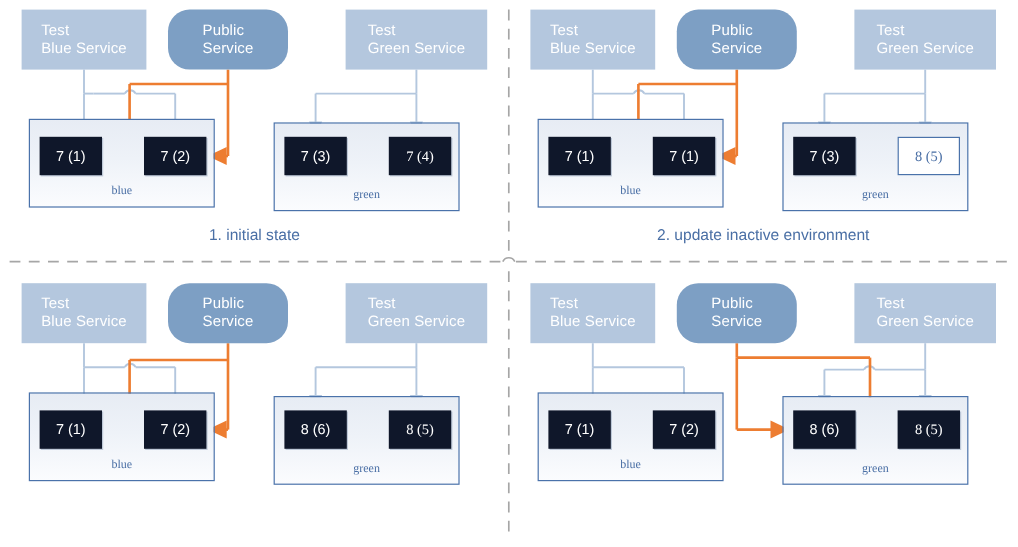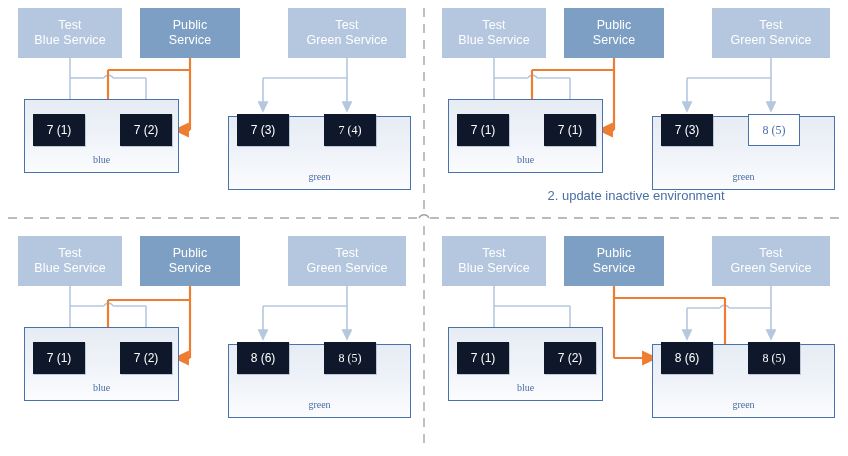--- a/index.html
+++ b/index.html
@@ -15,50 +15,50 @@
   .panel{position:absolute;width:424px;height:228px;}
   .panel.p1{left:0;top:0;}
   .panel.p2{left:424px;top:0;}
   .panel.p3{left:0;top:228px;}
   .panel.p4{left:424px;top:228px;}
 
   
   .svc{
     position:absolute;
     display:flex;align-items:center;justify-content:center;
-    text-align:center;
+    text-align:left;
     color:#ffffff;
     font-size:12.5px;
     line-height:15px;
     box-sizing:border-box;
     letter-spacing:.1px;
   }
   .svc.test{background:#b4c7de;}
-  .svc.public{background:#7d9fc4;}
+  .svc.public{background:#7d9fc4;border-radius:18px;}
 
   .svc-blue  {left:18px; top:8px;  width:104px;height:50px;}
   .svc-public{left:140px;top:8px;  width:100px;height:50px;}
   .svc-green {left:288px;top:8px;  width:118px;height:50px;}
 
   
   .env{
     position:absolute;
     background:linear-gradient(to bottom,#e7ecf4 0%,#eef2f8 45%,#fbfcfe 100%);
     border:1px solid #4a72aa;
     box-sizing:border-box;
   }
   .env .env-label{
     position:absolute;left:0;right:0;bottom:7px;
     text-align:center;
     color:#4a6fa5;
     font-size:10px;
     font-family:Liberation Serif, serif;
   }
   .env-blue {left:24px; top:99px; width:155px;height:74px;}
-  .env-green{left:228px;top:116px; width:183px;height:74px;}
+  .env-green{left:228px;top:102px; width:155px;height:74px;}
 
   
   .inst{
     position:absolute;
     width:52px;height:32px;
     display:flex;align-items:center;justify-content:center;
     font-size:12px;
     box-sizing:border-box;
     color:#ffffff;
     background:#0f172a;
@@ -150,20 +150,21 @@
     </div>
     <div class="env env-green">
       <span class="env-label">green</span>
     </div>
 
     <div class="inst slot-b1">7 (1)</div>
     <div class="inst slot-b2">7 (2)</div>
     <div class="inst slot-g1">7 (3)</div>
     <div class="inst slot-g2">7 (4)</div>
 
+    <div class="caption">1. initial state</div>
   </div>
 
   <div class="panel p2">
 
     <svg class="wires" viewBox="0 0 424 228">
       <defs>
         <marker id="ah-blue-2" markerWidth="8" markerHeight="8" refX="3.6" refY="4" orient="auto">
           <path d="M0,0.6 L7.2,4 L0,7.4 Z" fill="#b4c7de"></path>
         </marker>
         <marker id="ah-org-2" markerWidth="8" markerHeight="8" refX="3.6" refY="4" orient="auto">

